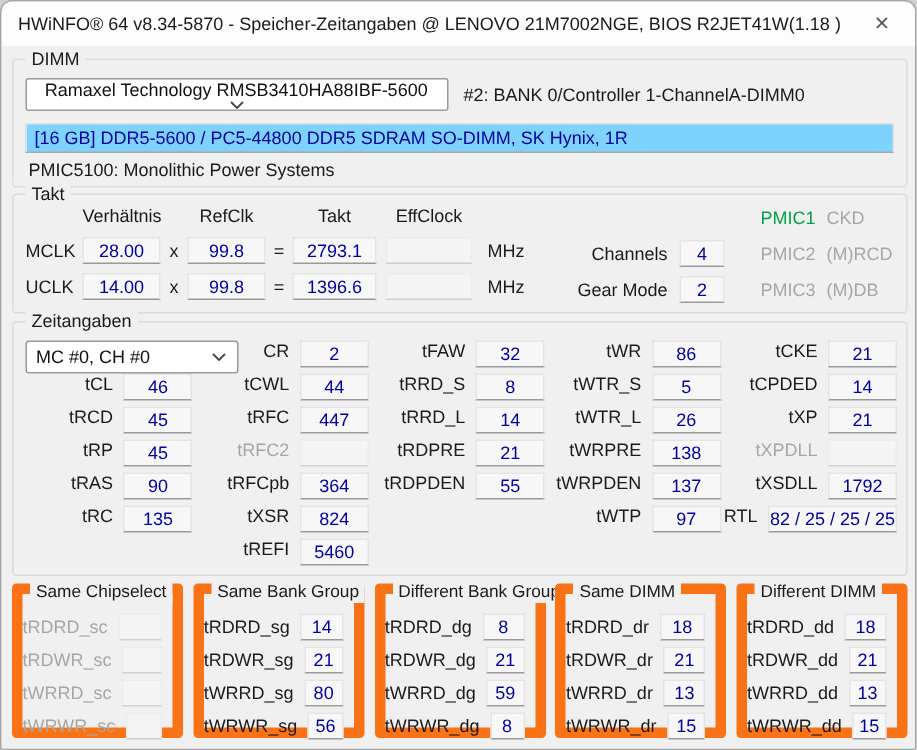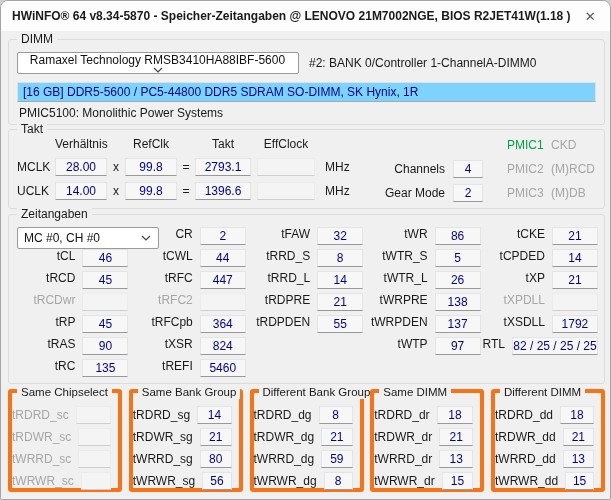--- a/index.html
+++ b/index.html
@@ -1,17 +1,17 @@
 <!DOCTYPE html>
 <html style="--value-text: #0000a0; --info-text: #0000a0; --pmic-active: #00a347; --disabled-text: #a6a6a6;"><head>
 <meta charset="utf-8">
 <style>
   html,body{margin:0;padding:0;background:#cfcfcf;font-family:"Liberation Sans","DejaVu Sans",sans-serif;}
   .window{width:611px;height:500px;background:#f0f0f0;border:1px solid #a5a5a5;border-radius:8px 8px 2px 2px;overflow:hidden;box-sizing:border-box;position:relative;}
-  .titlebar{height:30px;background:#fdfdfd;display:flex;align-items:center;justify-content:space-between;font-weight:bold;}
+  .titlebar{height:30px;background:#fdfdfd;display:flex;align-items:center;justify-content:space-between;}
   .title-text{font-size:12px;color:#1a1a1a;padding-left:11px;white-space:nowrap;}
   .close-btn{width:44px;height:30px;display:flex;align-items:center;justify-content:center;cursor:default;}
   .close-btn span{font-size:13px;color:#5a5a5a;}
   .content{position:relative;height:470px;background:#f0f0f0;}
   .groupbox{position:absolute;border:1px solid #dcdcdc;border-radius:3px;box-sizing:border-box;background:#f0f0f0;}
   .gb-title{position:absolute;top:-8px;left:8px;background:#f0f0f0;padding:0 4px;font-size:12px;color:#1a1a1a;line-height:14px;white-space:nowrap;}
   .combo{position:absolute;background:#ffffff;border:1px solid #9a9a9a;border-radius:2px;height:22px;box-sizing:border-box;display:flex;align-items:center;justify-content:space-between;padding:0 7px 0 6px;font-size:12px;color:#111;}
   .combo .ctext{white-space:nowrap;overflow:hidden;}
   .valbox{display:inline-flex;align-items:center;justify-content:center;box-sizing:border-box;width:46px;height:18px;background:#f7f7f7;border:1px solid #e4e4e4;border-bottom:1px solid #999;font-size:12px;color:var(--value-text,#0000a0);white-space:nowrap;}
   .valbox.disabled{background:#f4f4f4;border-color:#ececec;border-bottom-color:#cfcfcf;}
@@ -40,21 +40,21 @@
   .timing-grid{position:absolute;left:4px;top:12px;right:4px;display:flex;}
   .t-col{width:20%;display:flex;flex-direction:column;}
   .t-cell{height:22px;display:flex;align-items:flex-start;justify-content:flex-end;padding-right:2px;box-sizing:border-box;}
   .t-label{font-size:12px;color:#1a1a1a;margin-right:7px;white-space:nowrap;}
   
   .info-box{position:absolute;left:8px;right:8px;top:42px;height:20px;box-sizing:border-box;background:#7dd3fc;border:1px solid #e0e0e0;border-bottom-color:#a8a8a8;display:flex;align-items:center;padding-left:5px;font-size:12px;color:var(--info-text,#0000a0);white-space:nowrap;overflow:hidden;}
   .pmic-info{position:absolute;left:10px;top:66px;font-size:12px;color:#1a1a1a;}
   .slot-label{position:absolute;left:300px;top:16px;font-size:12px;color:#1a1a1a;white-space:nowrap;}
   
   .bottom-row{position:absolute;left:7px;top:358px;width:597px;display:flex;justify-content:space-between;}
-  .bgroup{position:relative;width:114px;height:103px;border:4px solid #f97316;border-radius:3px;box-sizing:border-box;}
+  .bgroup{position:relative;width:114px;height:103px;border:7px solid #f97316;border-radius:3px;box-sizing:border-box;}
   .bgroup .gb-title{font-size:11.5px;left:5px;}
   .b-row{height:22px;display:flex;align-items:center;justify-content:flex-end;padding-right:7px;}
   .b-rows{padding-top:11px;}
   .b-row .t-label{margin-right:7px;}
   .b-row .valbox{width:40px;}
   .chev svg{display:block;}
 </style>
 </head>
 <body>
 
@@ -152,24 +152,20 @@
             <div class="t-cell"></div>
             <div class="t-cell">
               <span class="t-label">tCL</span>
               <span class="valbox">46</span>
             </div>
             <div class="t-cell">
               <span class="t-label">tRCD</span>
               <span class="valbox">45</span>
             </div>
             <div class="t-cell">
-              <span class="t-label dis">tRCDwr</span>
-              <span class="valbox disabled"></span>
-            </div>
-            <div class="t-cell">
               <span class="t-label">tRP</span>
               <span class="valbox">45</span>
             </div>
             <div class="t-cell">
               <span class="t-label">tRAS</span>
               <span class="valbox">90</span>
             </div>
             <div class="t-cell">
               <span class="t-label">tRC</span>
               <span class="valbox">135</span>

